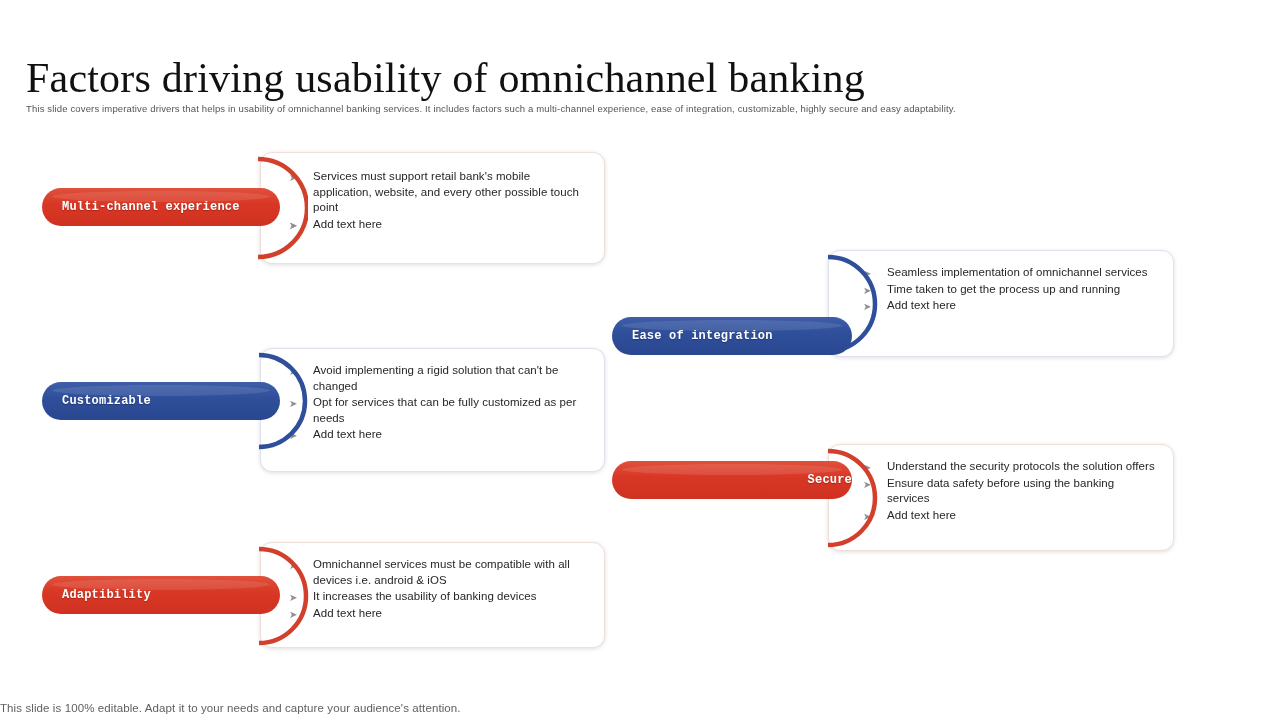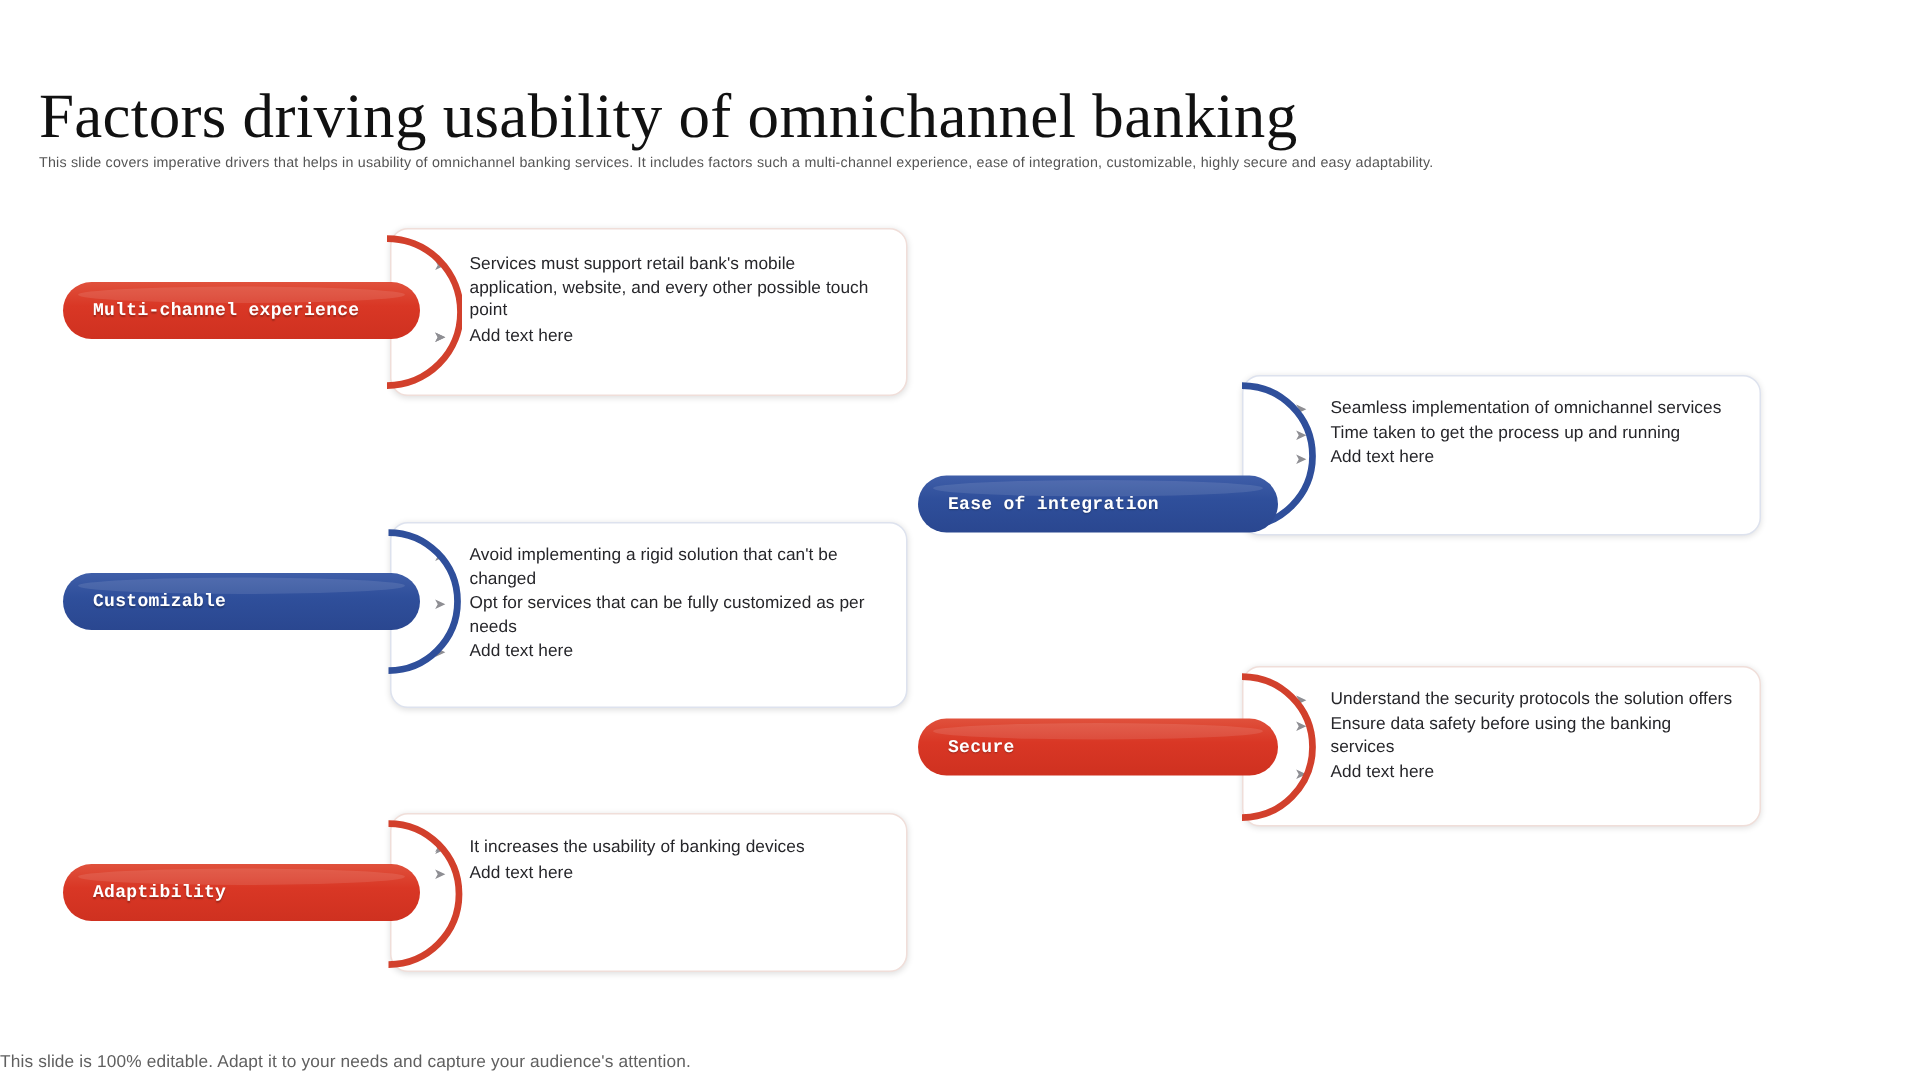--- a/index.html
+++ b/index.html
@@ -223,29 +223,29 @@
         <li class="bullet"><span class="marker">➤</span><span>Understand the security protocols the solution offers</span></li>
         <li class="bullet"><span class="marker">➤</span><span>Ensure data safety before using the banking services</span></li>
         <li class="bullet"><span class="marker">➤</span><span>Add text here</span></li>
       </ul>
     </div>
     <div class="arc" style="left:822px; top:447px;">
       <svg width="56" height="102" viewBox="0 0 56 102">
         <path d="M6 4 A 47 47 0 0 1 6 98" fill="none" stroke="#d2402c" stroke-width="4.5" stroke-linecap="butt"></path>
       </svg>
     </div>
-    <div class="pill pill-red" style="left:612px; top:479px; width:240px;">
+    <div class="pill pill-red" style="left:612px; top:461px; width:240px;justify-content:flex-end;">
       <span class="pill-text">Secure</span>
     </div>
   </div>
 
   <div class="row">
     <div class="card red-card" style="left:260px; top:542px; width:345px; height:106px;">
       <ul class="bullets" style="left:52px; top:14px;">
-        <li class="bullet"><span class="marker">➤</span></li>
+        <li class="bullet"><span class="marker">➤</span><span>Omnichannel services must be compatible with all devices i.e. android &amp; iOS</span></li>
         <li class="bullet"><span class="marker">➤</span><span>It increases the usability of banking devices</span></li>
         <li class="bullet"><span class="marker">➤</span><span>Add text here</span></li>
       </ul>
     </div>
     <div class="arc" style="left:253px; top:545px;">
       <svg width="56" height="102" viewBox="0 0 56 102">
         <path d="M6 4 A 47 47 0 0 1 6 98" fill="none" stroke="#d2402c" stroke-width="4.5" stroke-linecap="butt"></path>
       </svg>
     </div>
     <div class="pill pill-red" style="left:42px; top:576px; width:238px;">

